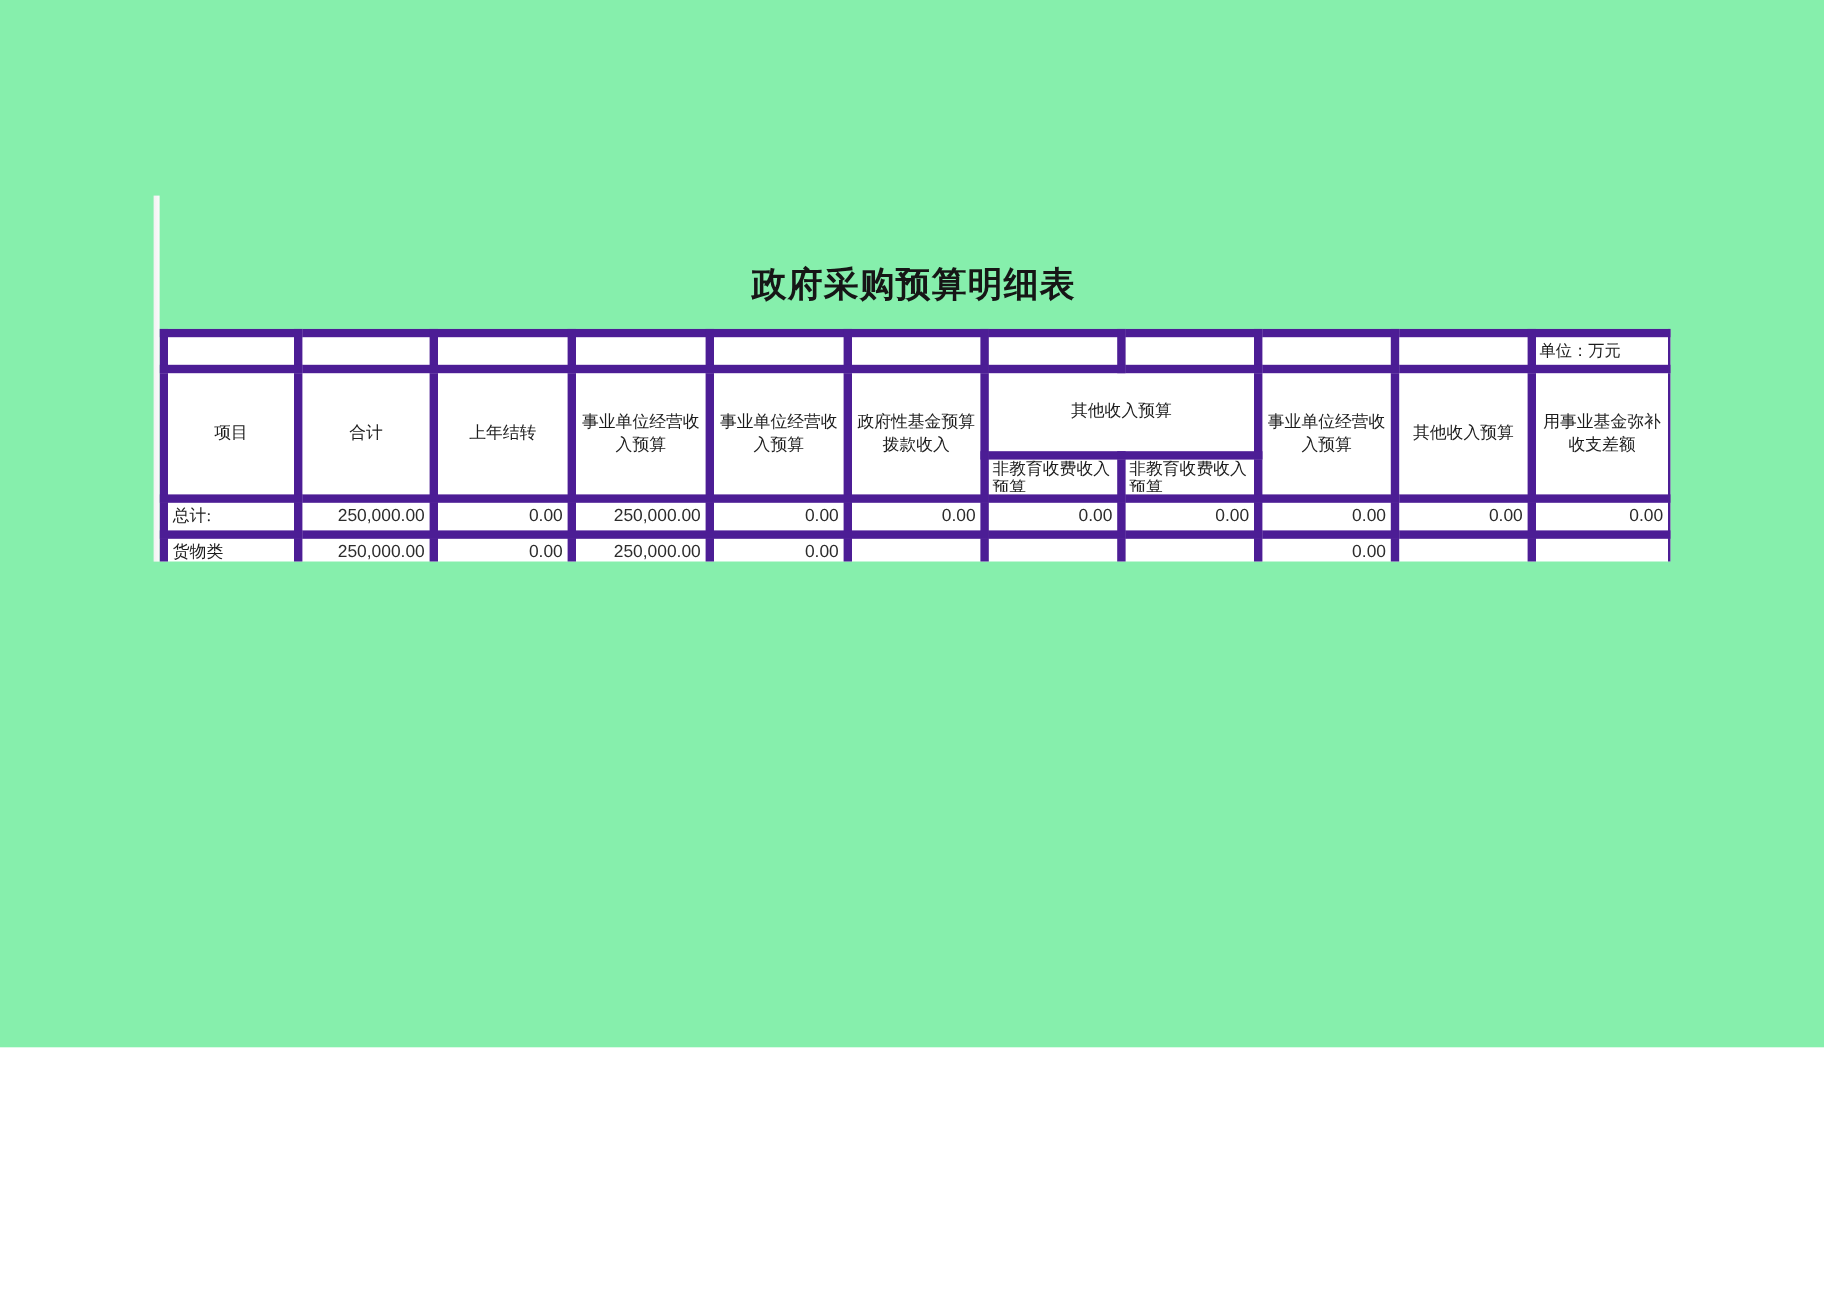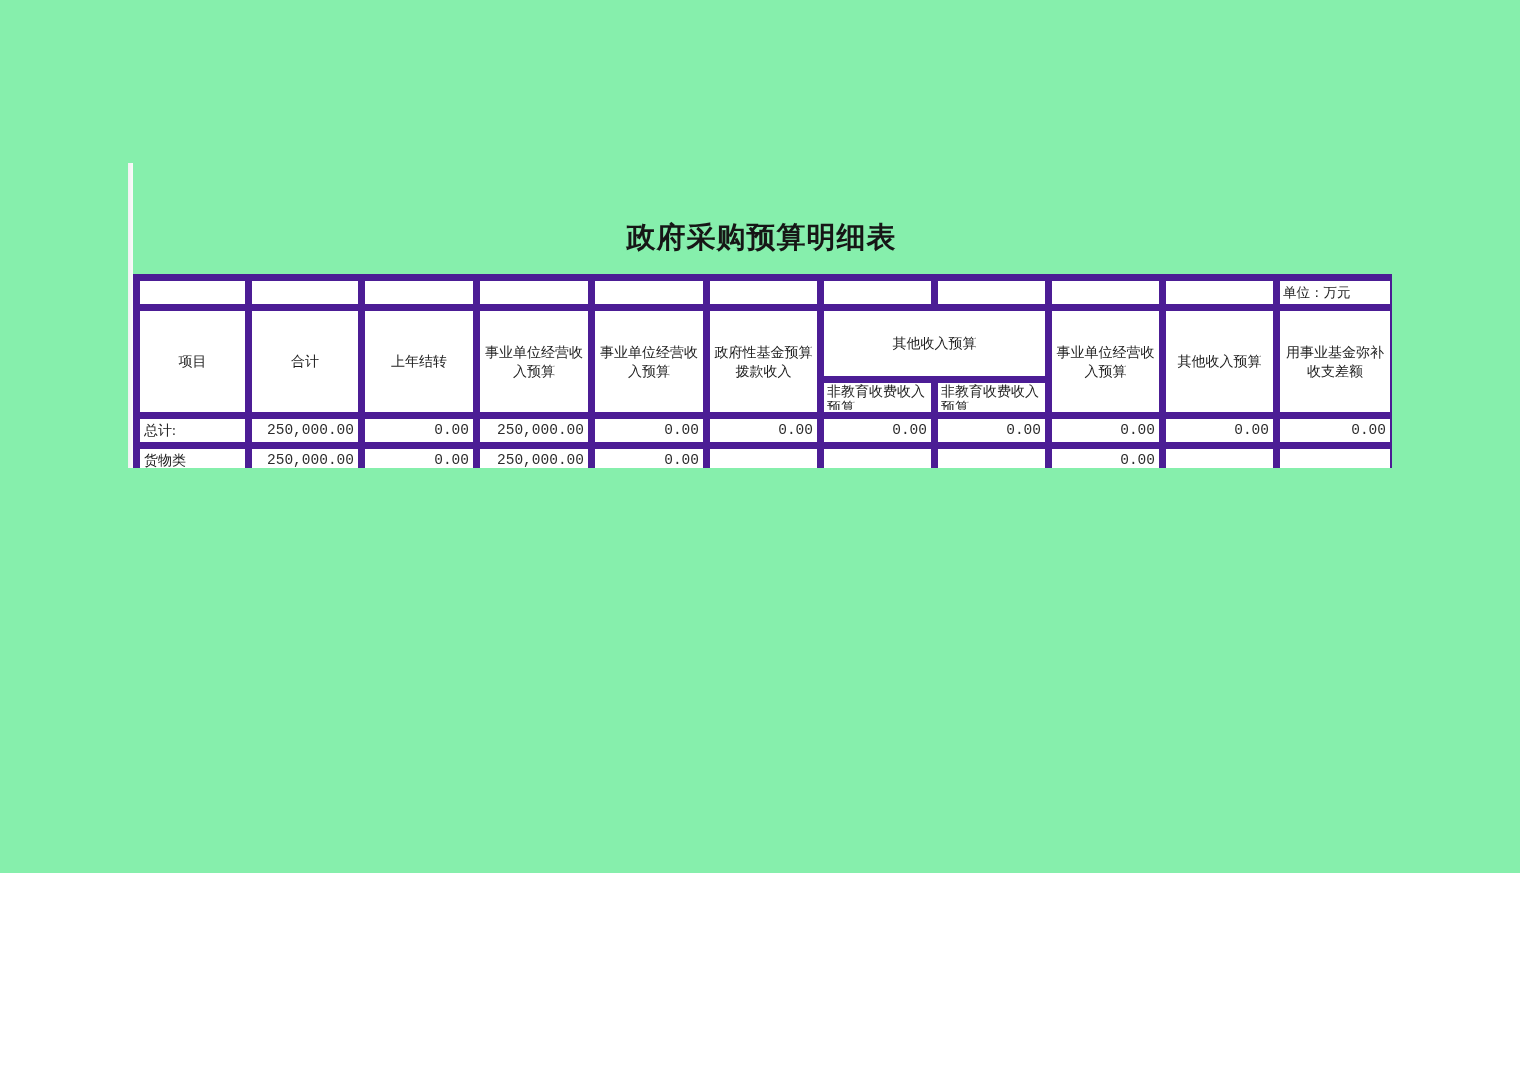--- a/index.html
+++ b/index.html
@@ -79,21 +79,21 @@
     text-align: left;
   }
   tr.r-data td { height: 23px; margin-left: 38px; }
   tr.r-data td.lbl {
     text-align: left;
     padding-left: 4px;
   }
   tr.r-data td.num {
     text-align: right;
     padding-right: 4px;
-    font-family: Liberation Mono, monospace;
+    font-family: Liberation Sans, sans-serif;
     font-size: 14.5px;
     color: #2c2c2c;
   }
   tr.r-total td { border-top-width: 2px; }
   tr.r-goods td { border-bottom-width: 2px; }
   tr.r-empty td { height: 30px; }
   .pageno {
     position: absolute;
     left: 126px;
     top: 963px;

